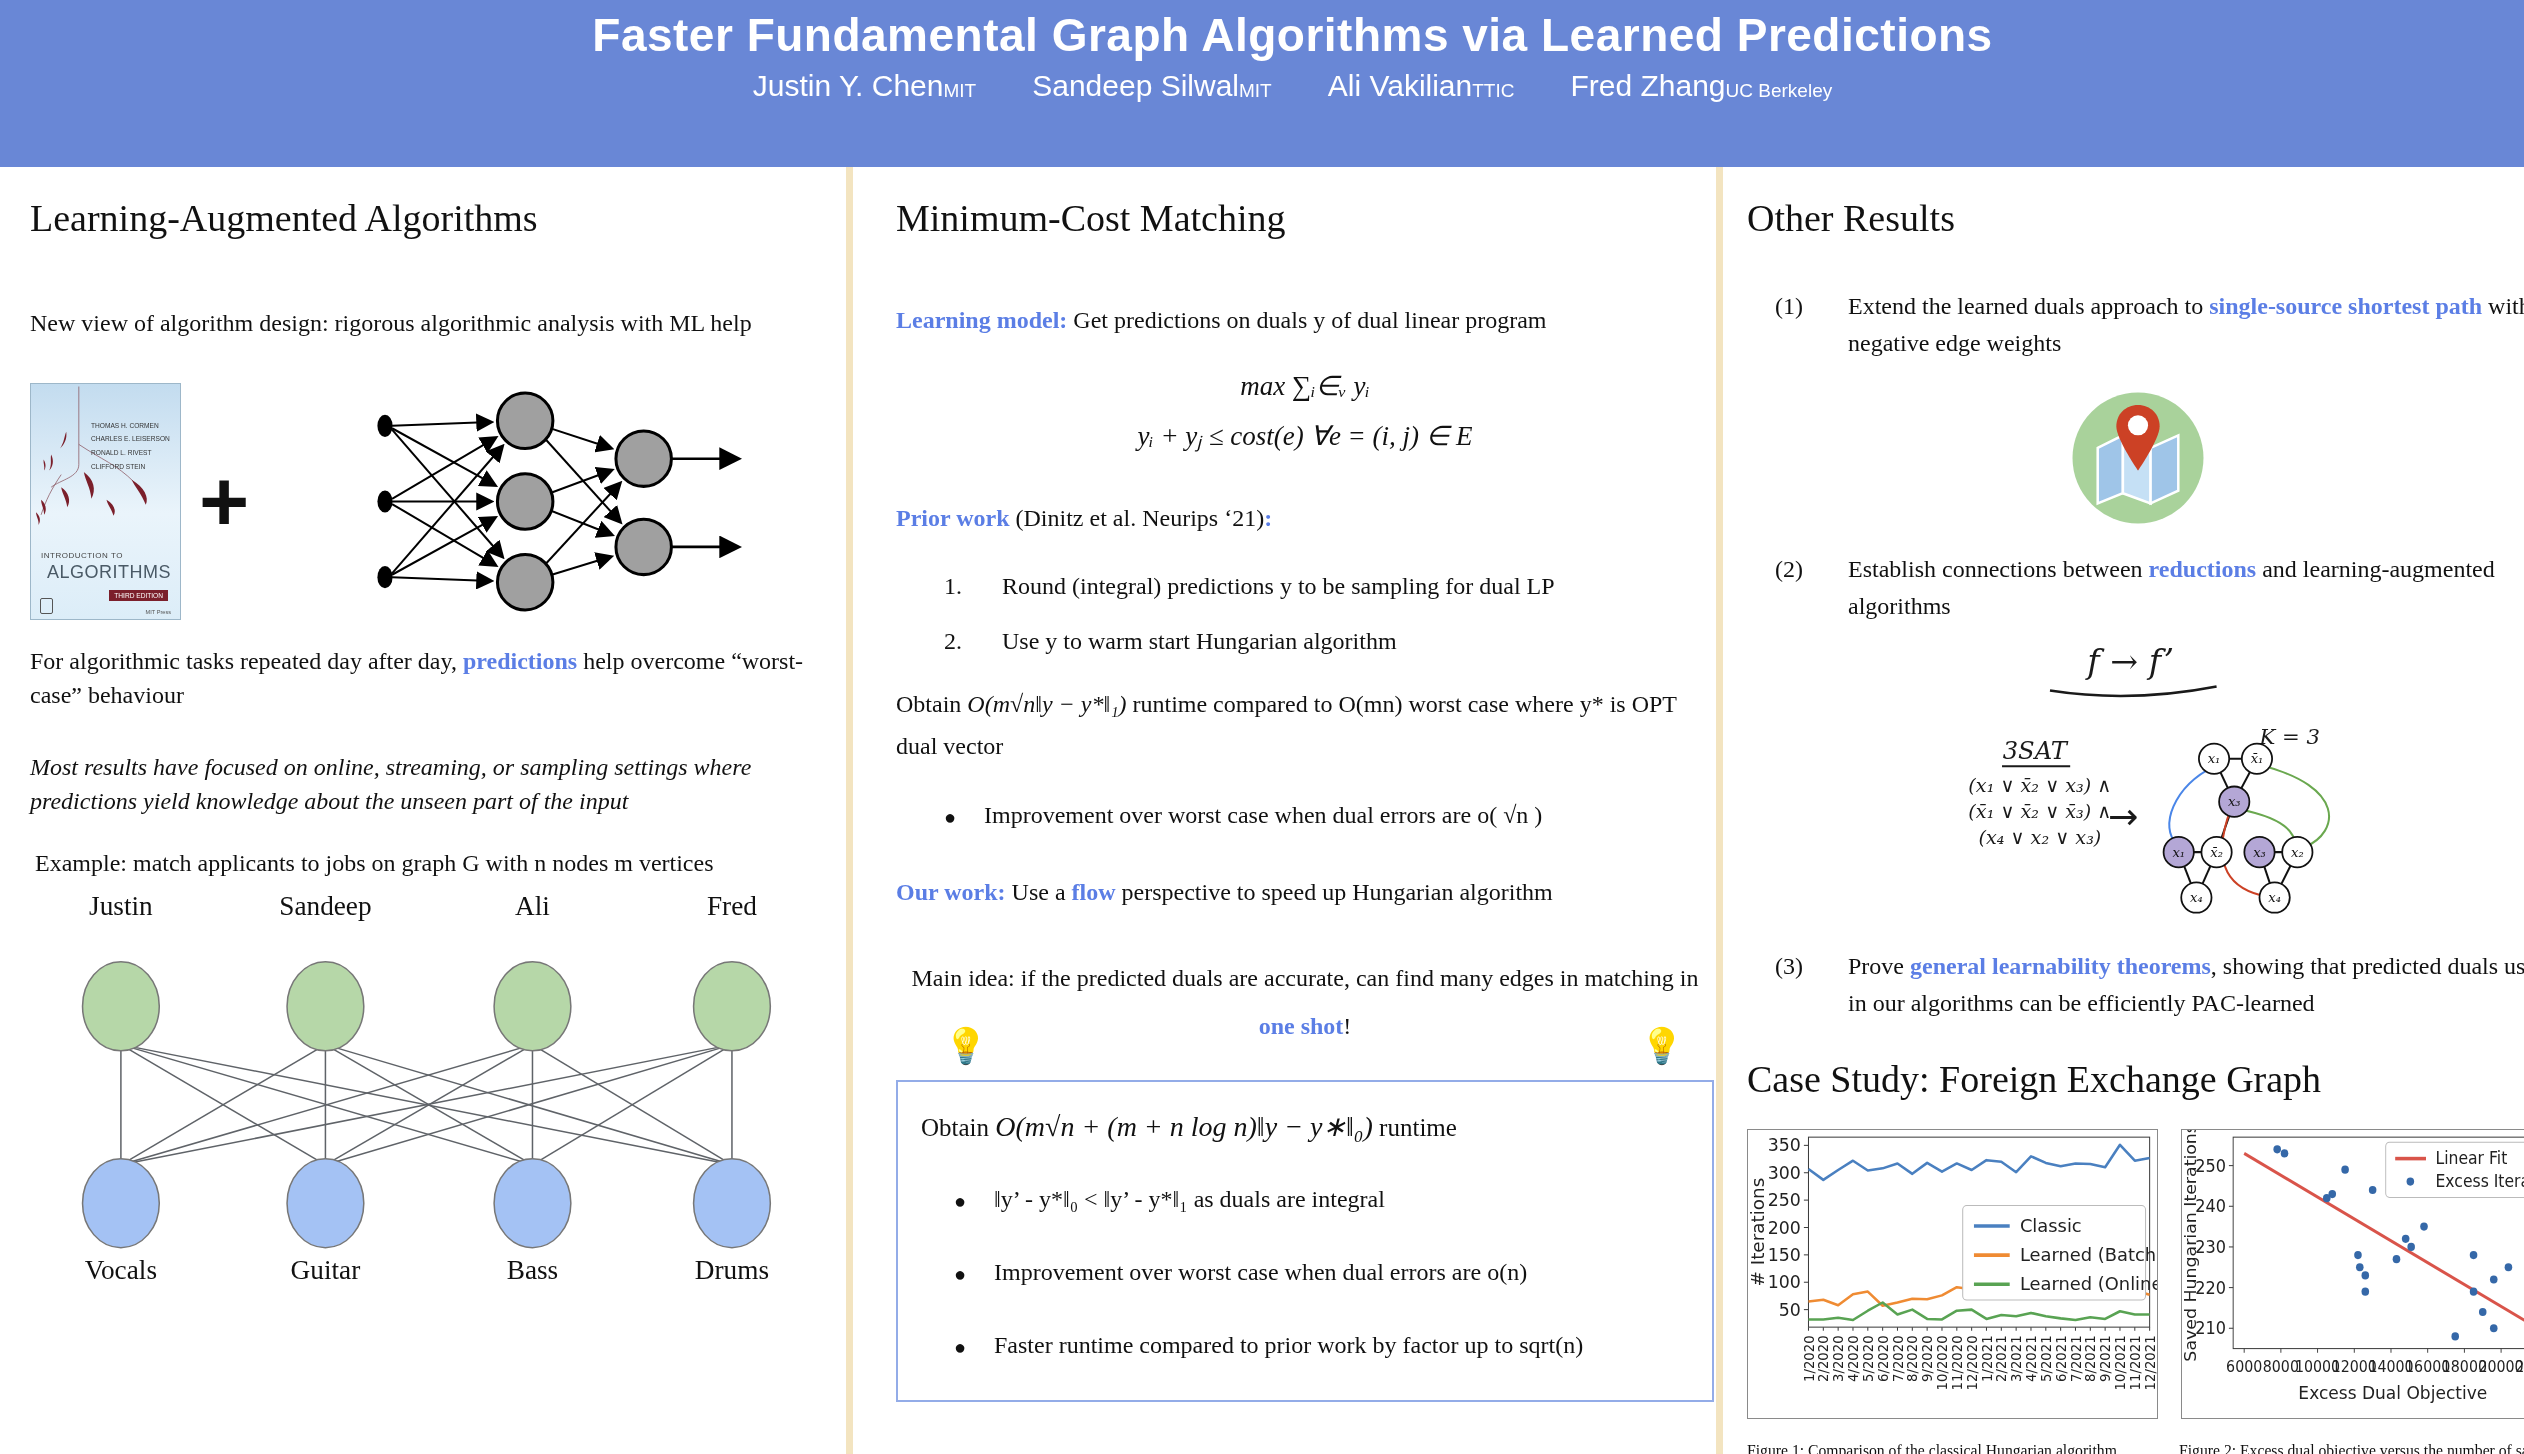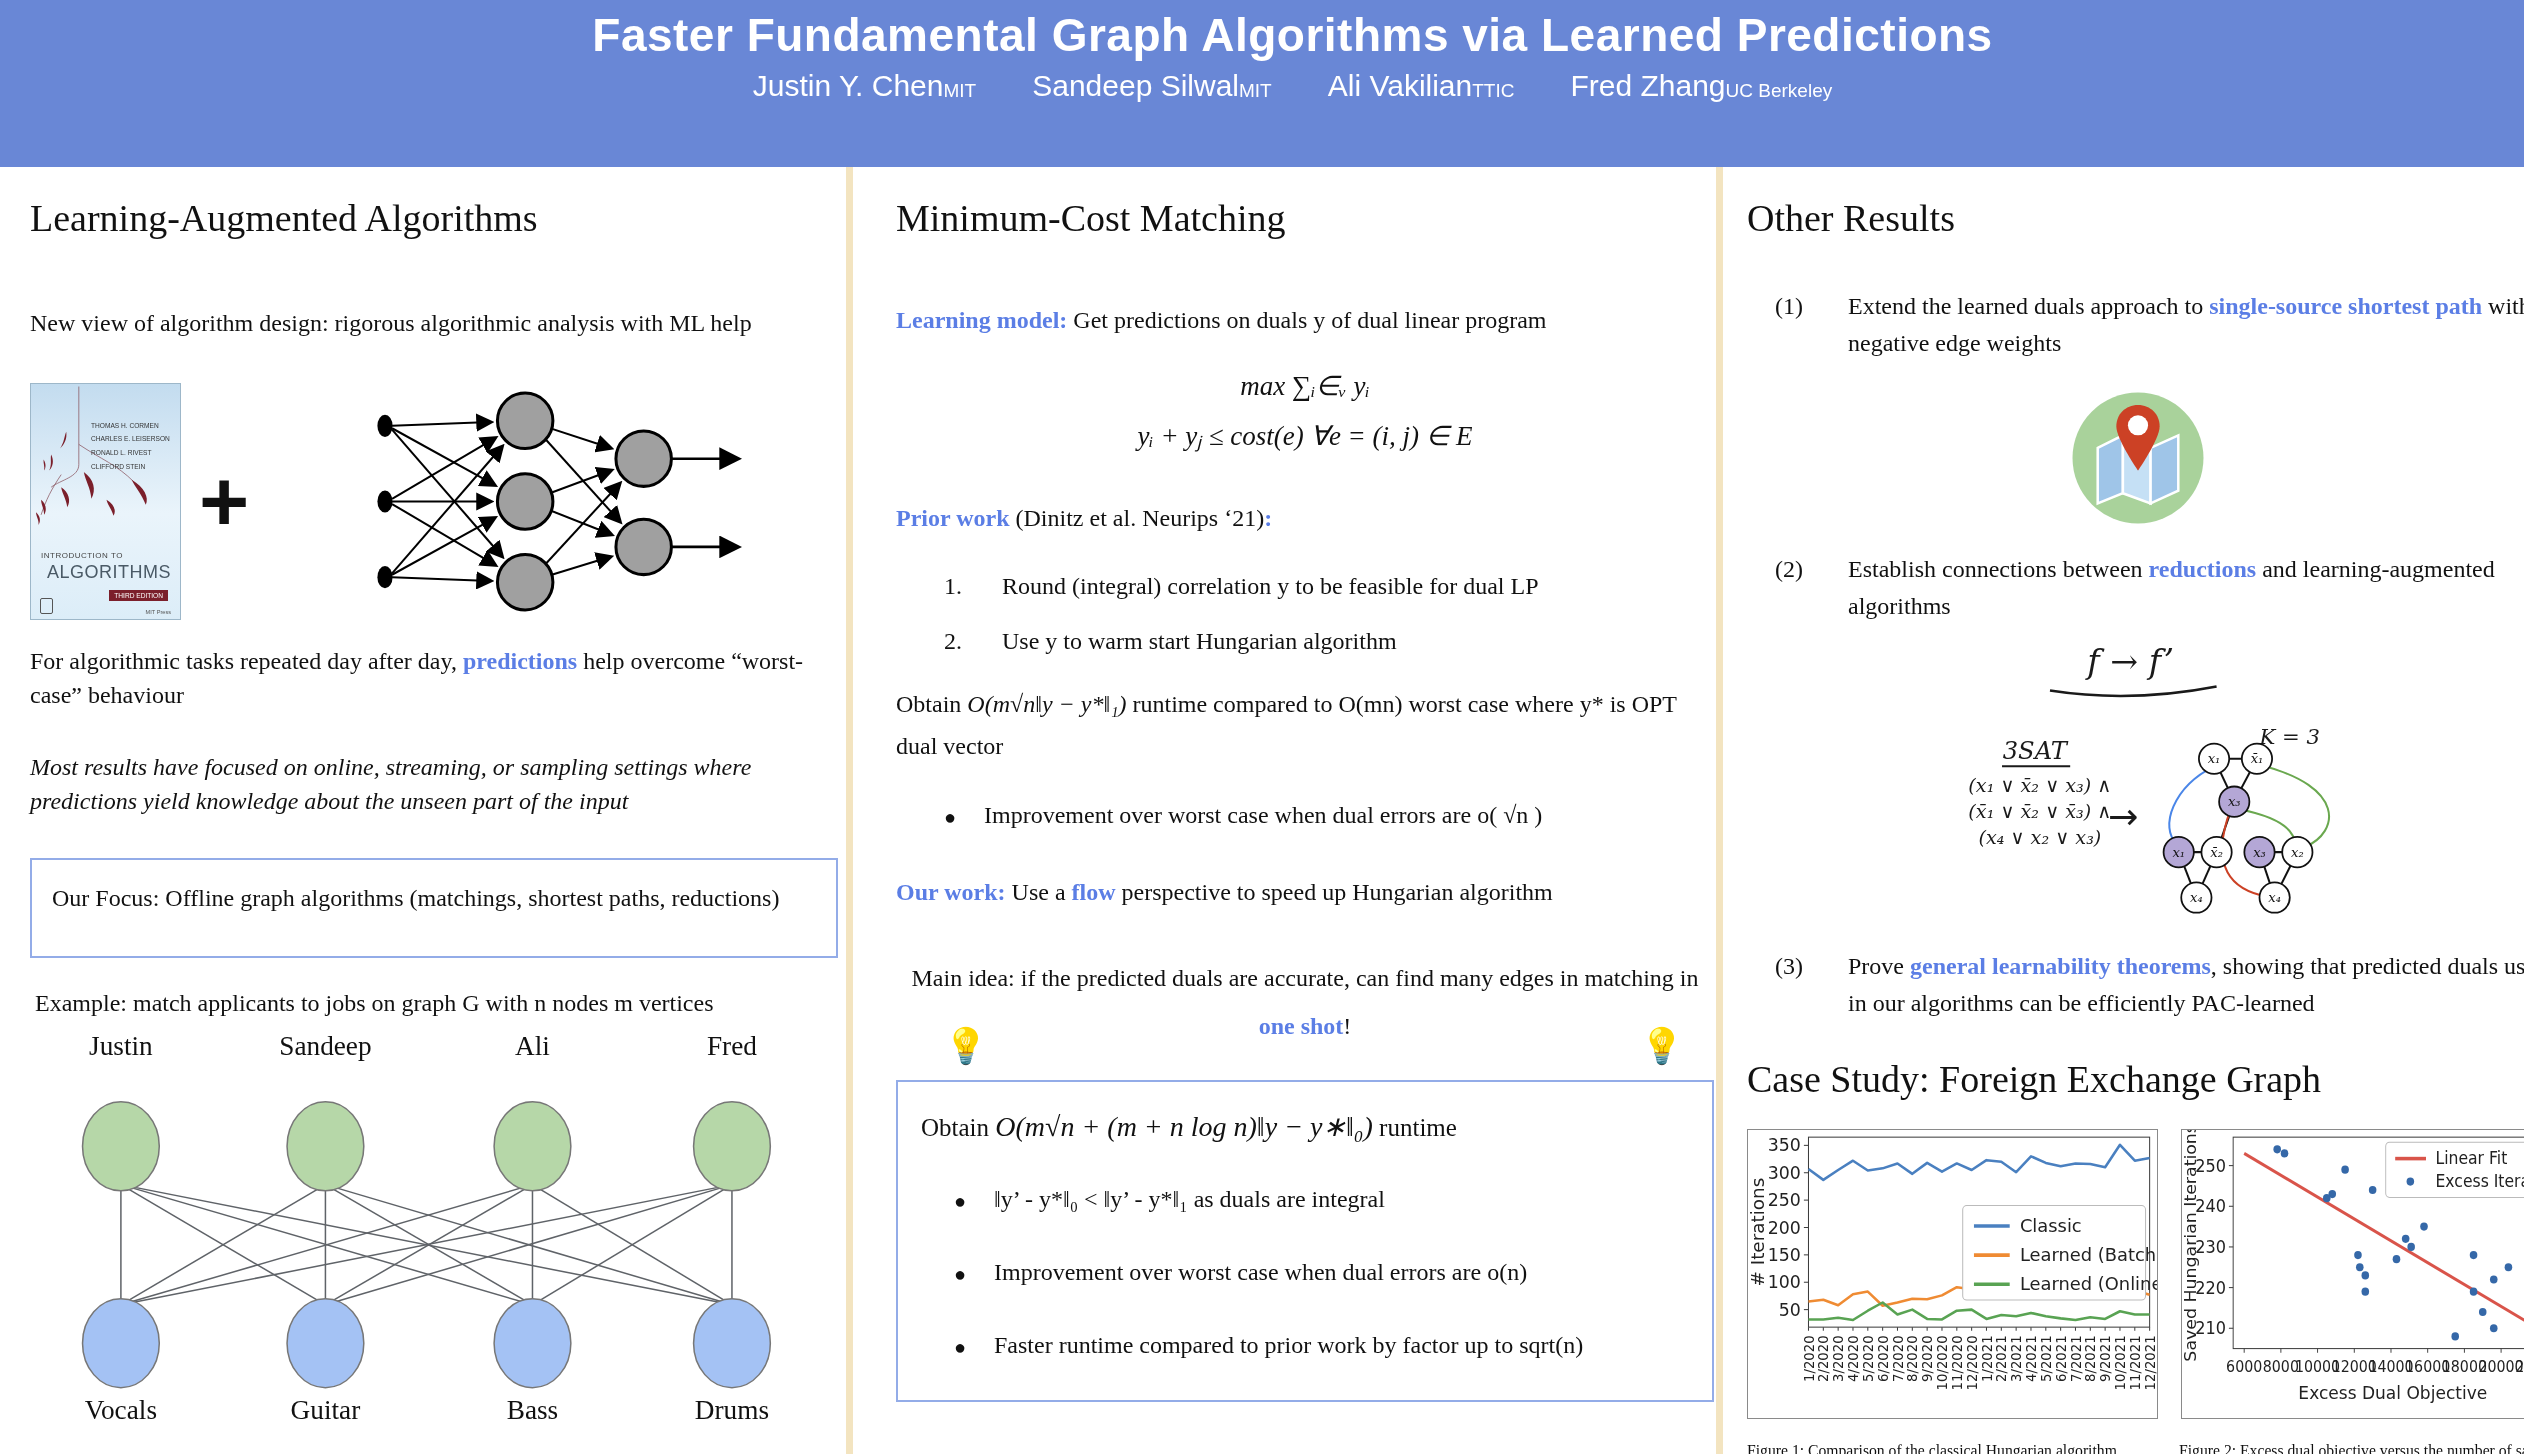--- a/index.html
+++ b/index.html
@@ -174,21 +174,20 @@
         <circle cx="565" cy="150" r="55" fill="#a0a0a0" stroke="#000" stroke-width="6"></circle>
         <circle cx="565" cy="325" r="55" fill="#a0a0a0" stroke="#000" stroke-width="6"></circle>
       </svg>
   </div>
 
   <div class="body p2">
     <span>For algorithmic tasks repeated day after day, </span><span class="accent">predictions</span><span> help overcome “worst-case” behaviour</span>
   </div>
   <div class="body p3">Most results have focused on online, streaming, or sampling settings where predictions yield knowledge about the unseen part of the input</div>
 
-  <div class="focusbox">Our Focus: Offline graph algorithms (matchings, shortest paths, reductions)</div>
 
   <div class="body example">Example: match applicants to jobs on graph G with n nodes m vertices</div>
 
   <svg id="bip-svg" viewBox="0 0 1600 800" width="808" height="404">
       <line x1="180" y1="326" x2="180" y2="564" stroke="#5f6368" stroke-width="3"></line>
       <line x1="180" y1="326" x2="585" y2="564" stroke="#5f6368" stroke-width="3"></line>
       <line x1="180" y1="326" x2="995" y2="564" stroke="#5f6368" stroke-width="3"></line>
       <line x1="180" y1="326" x2="1390" y2="564" stroke="#5f6368" stroke-width="3"></line>
       <line x1="585" y1="326" x2="180" y2="564" stroke="#5f6368" stroke-width="3"></line>
       <line x1="585" y1="326" x2="585" y2="564" stroke="#5f6368" stroke-width="3"></line>
@@ -231,21 +230,21 @@
   <div class="math math1">max ∑ᵢ∈ᵥ yᵢ</div>
   <div class="math math2">yᵢ + yⱼ ≤ cost(e)    ∀e = (i, j) ∈ E</div>
 
   <div class="body prior">
     <span class="accent">Prior work</span><span> (Dinitz et al. Neurips ‘21)</span><span class="accent">:</span>
   </div>
 
   <div class="numlist">
     <div class="numrow">
       <span>1.</span>
-      <span>Round (integral) correlation y  to be feasible for dual LP</span>
+      <span>Round (integral) predictions y  to be sampling for dual LP</span>
     </div>
     <div class="numrow">
       <span>2.</span>
       <span>Use y to warm start Hungarian algorithm</span>
     </div>
   </div>
 
   <div class="body obtain1">
     <span>Obtain </span><span class="mathinline">O(m√n‖y − y*‖₁)</span><span>   runtime compared to O(mn) worst case where y* is OPT dual vector</span>
   </div>

